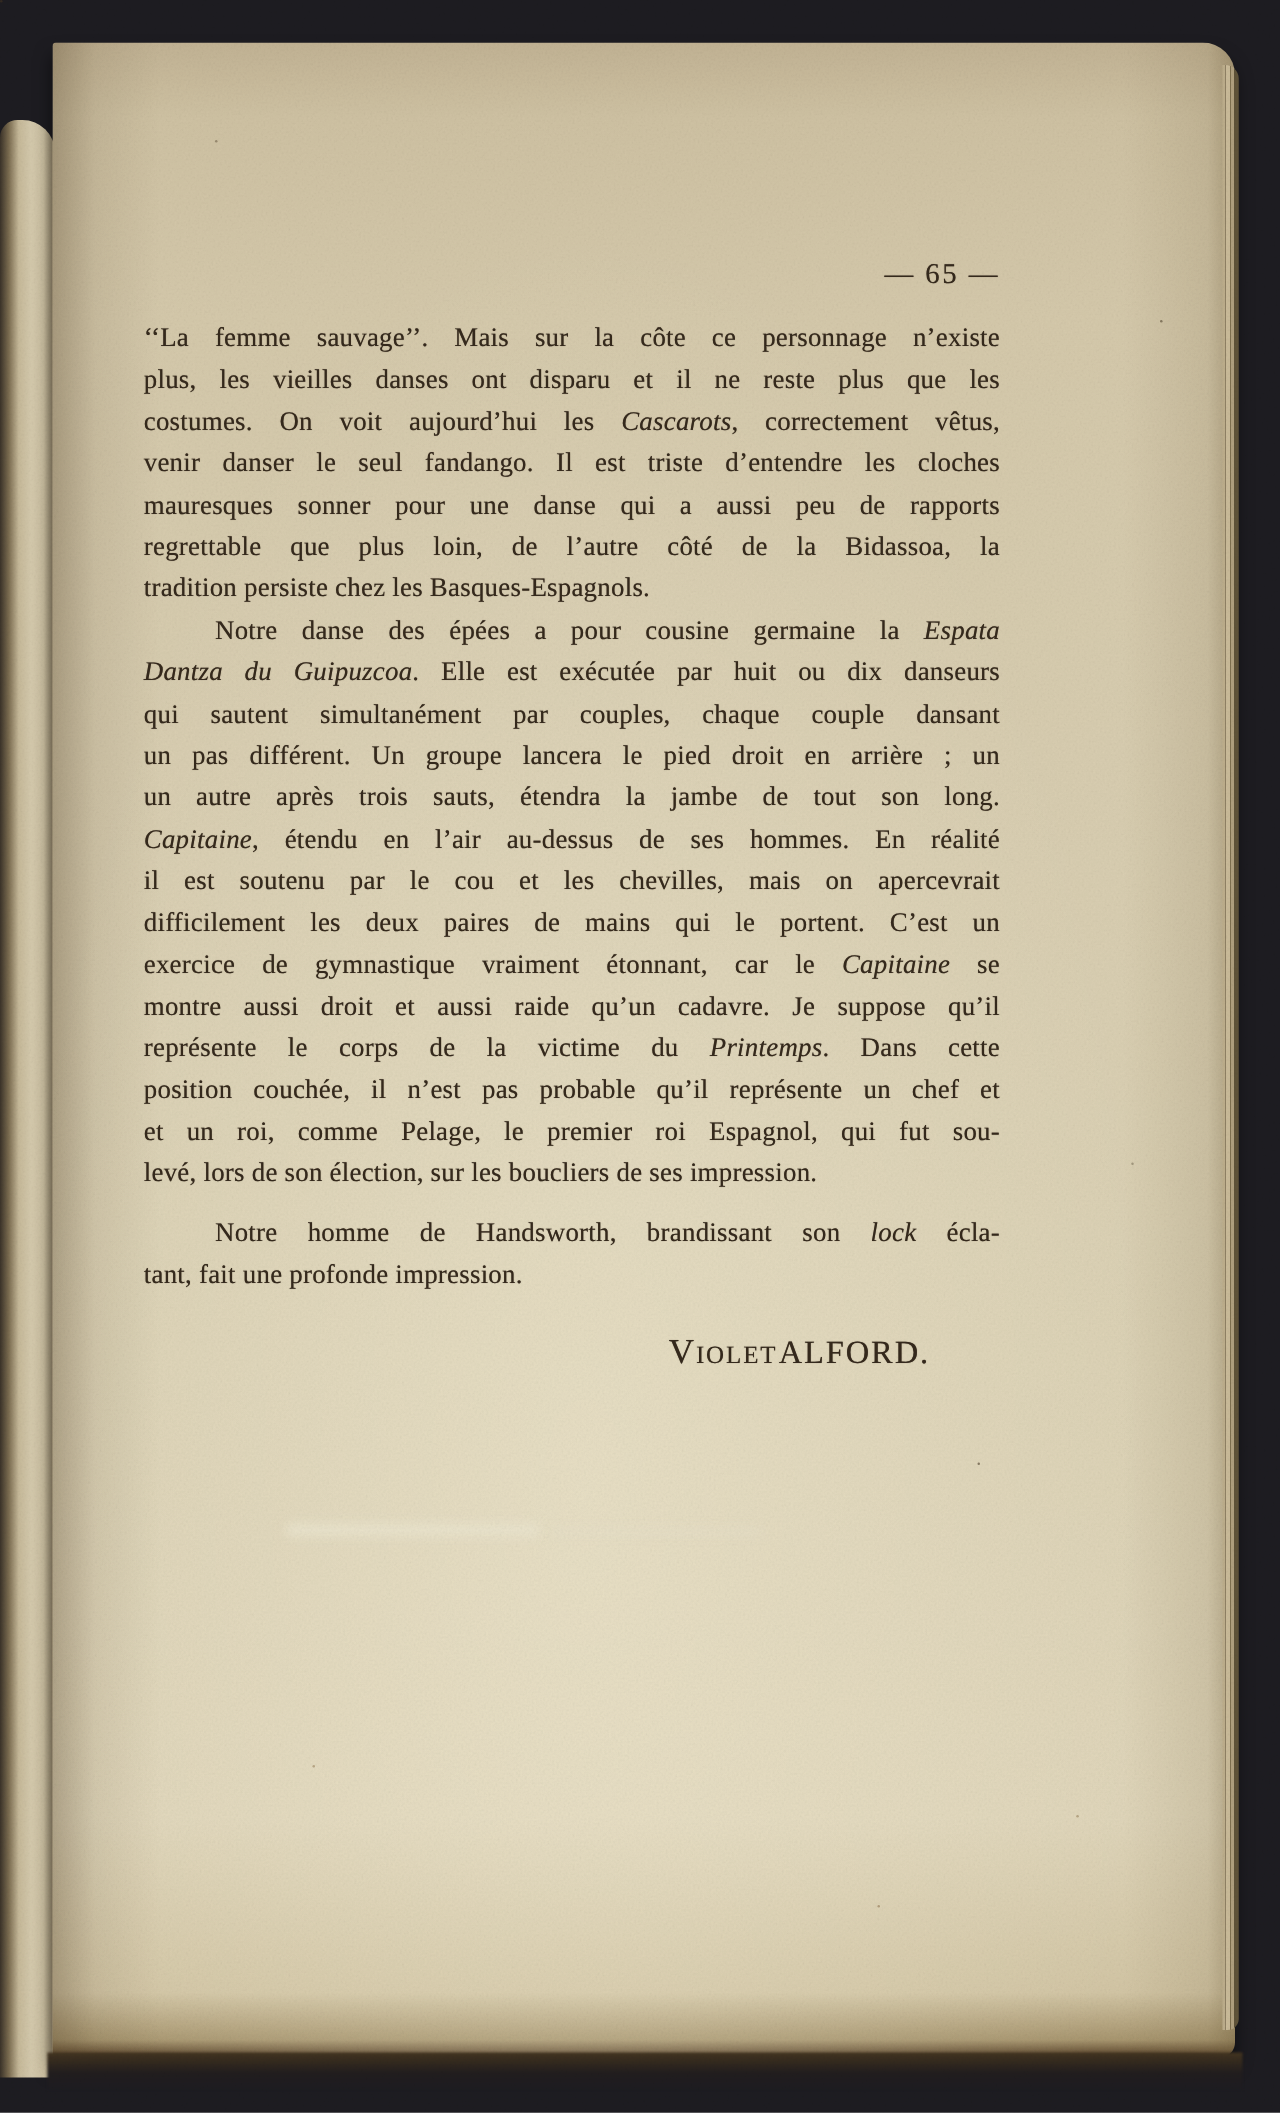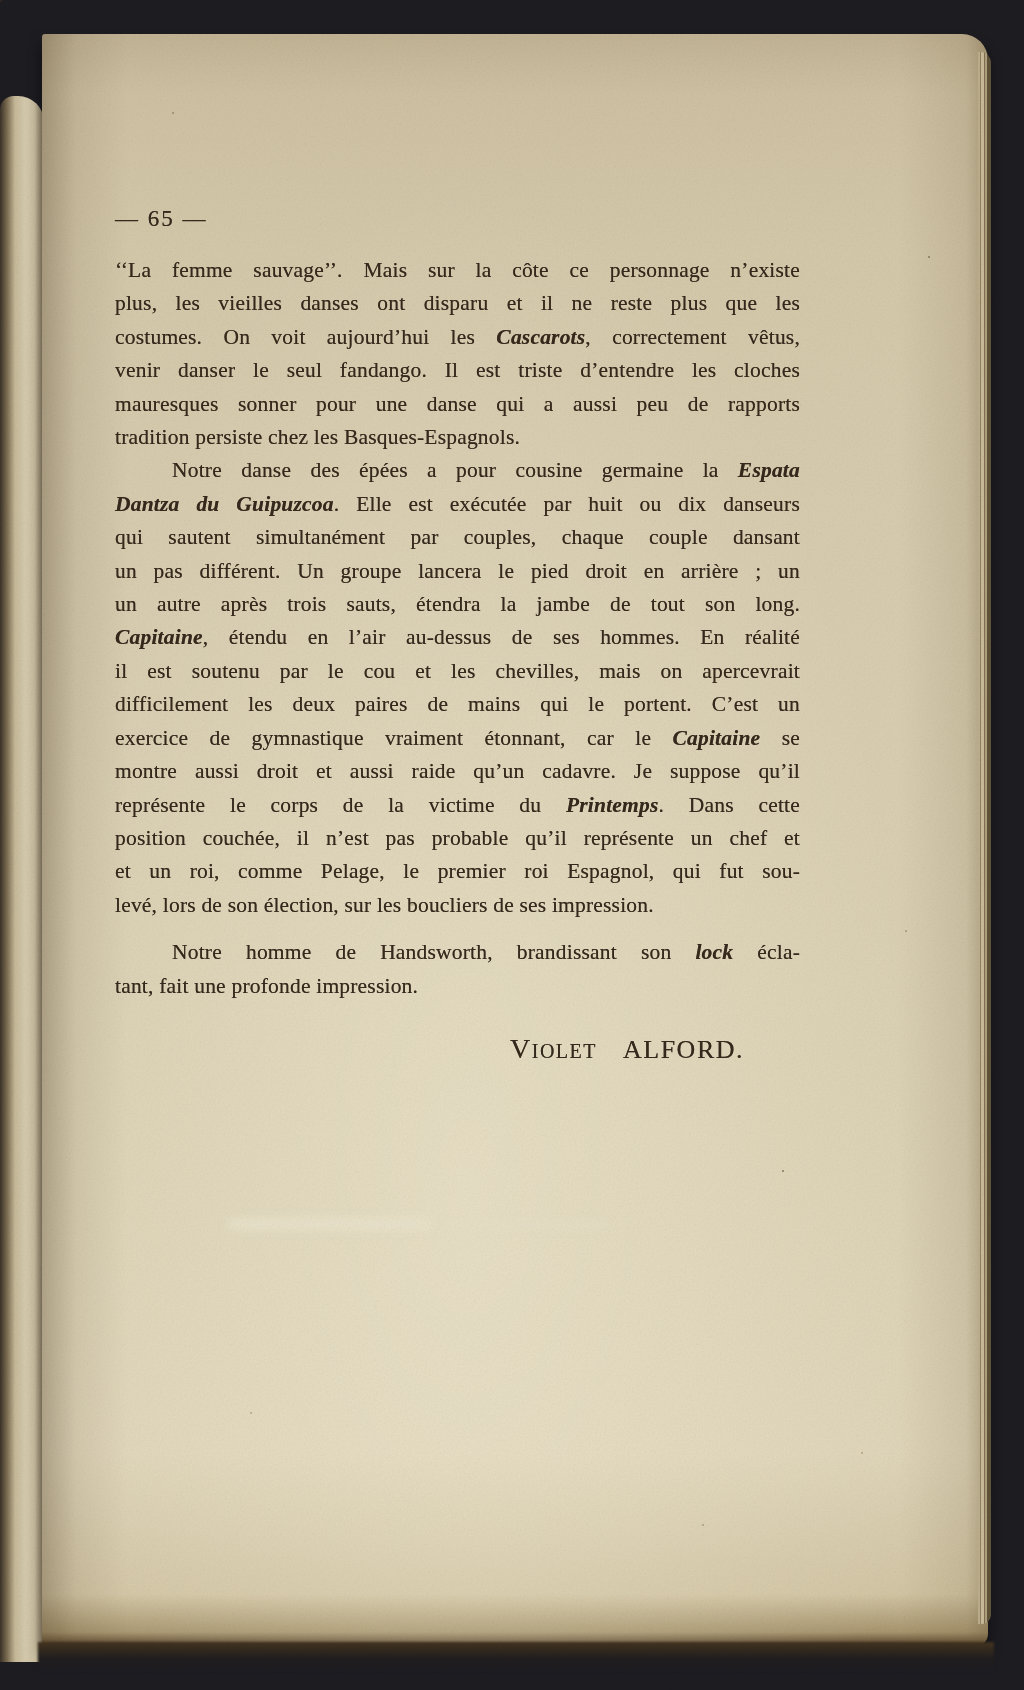--- a/index.html
+++ b/index.html
@@ -32,41 +32,41 @@
     border-radius:0 11px 9px 0;
   }
   .bottom-shadow {
     position:absolute; left:38px; top:1642px; width:956px; height:30px;
     background:linear-gradient(180deg,#43341f 0,#211d1e 55%,#1d1c21 100%);
     filter:blur(1px);
   }
   
   .page-number {
     position:absolute; left:115px; top:206px; width:685px;
-    text-align:left; font-size:23px; letter-spacing:2px;
+    text-align:right; font-size:23px; letter-spacing:2px;
     color:#35291c; text-shadow:0 0 0.6px rgba(53,41,28,0.7);
   }
   .text-block {
     position:absolute; left:115px; top:254px; width:685px;
     font-size:21.5px; line-height:33.4px; letter-spacing:0.2px;
     color:#35291c; text-shadow:0 0 0.6px rgba(53,41,28,0.65);
   }
   .para { margin:0; }
   .para + .para { }
   .para:nth-child(3) { margin-top:14px; }
   .line { text-align:justify; text-align-last:justify; }
   .line.last { text-align-last:left; }
   .para.indent .line:first-child { text-indent:57px; }
-  .it { font-style:italic;font-weight:bold; }
+  .it { font-style:italic; }
   .signature {
     margin-top:29px; text-align:right; padding-right:56px;
     color:#35291c; text-shadow:0 0 0.6px rgba(53,41,28,0.7);
   }
   .sig-given { font-variant:small-caps; font-size:28px; letter-spacing:1.5px; }
-  .sig-family { font-size:26px; letter-spacing:1.5px; margin-left:26px; }
+  .sig-family { font-size:26px; letter-spacing:1.5px; margin-left:1px; }
   
   .ghost-smudge {
     position:absolute; left:228px; top:1218px; width:205px; height:12px;
     background:rgba(234,228,204,0.85); filter:blur(4px); border-radius:6px;
   }
   .ghost-smudge2 {
     position:absolute; left:440px; top:1222px; width:170px; height:7px;
     background:rgba(230,224,200,0.6); filter:blur(4px); border-radius:4px;
   }
   .dust {
@@ -98,20 +98,21 @@
 <div class="page-number">— 65 —</div>
 
 <div class="text-block">
 
 <div class="para">
       <div class="line"><span>‘‘La femme sauvage’’. Mais sur la côte ce personnage n’existe</span></div>
       <div class="line"><span>plus, les vieilles danses ont disparu et il ne reste plus que les</span></div>
       <div class="line"><span>costumes. On voit aujourd’hui les </span><span class="it">Cascarots</span><span>, correctement vêtus,</span></div>
       <div class="line"><span>venir danser le seul fandango. Il est triste d’entendre les cloches</span></div>
       <div class="line"><span>mauresques sonner pour une danse qui a aussi peu de rapports</span></div>
+      <div class="line"><span>regrettable que plus loin, de l’autre côté de la Bidassoa, la</span></div>
       <div class="line last"><span>tradition persiste chez les Basques-Espagnols.</span></div>
     </div>
     <div class="para indent">
       <div class="line"><span>Notre danse des épées a pour cousine germaine la </span><span class="it">Espata</span></div>
       <div class="line"><span class="it">Dantza du Guipuzcoa</span><span>. Elle est exécutée par huit ou dix danseurs</span></div>
       <div class="line"><span>qui sautent simultanément par couples, chaque couple dansant</span></div>
       <div class="line"><span>un pas différent. Un groupe lancera le pied droit en arrière ; un</span></div>
       <div class="line"><span>un autre après trois sauts, étendra la jambe de tout son long.</span></div>
       <div class="line"><span class="it">Capitaine</span><span>, étendu en l’air au-dessus de ses hommes. En réalité</span></div>
       <div class="line"><span>il est soutenu par le cou et les chevilles, mais on apercevrait</span></div>

